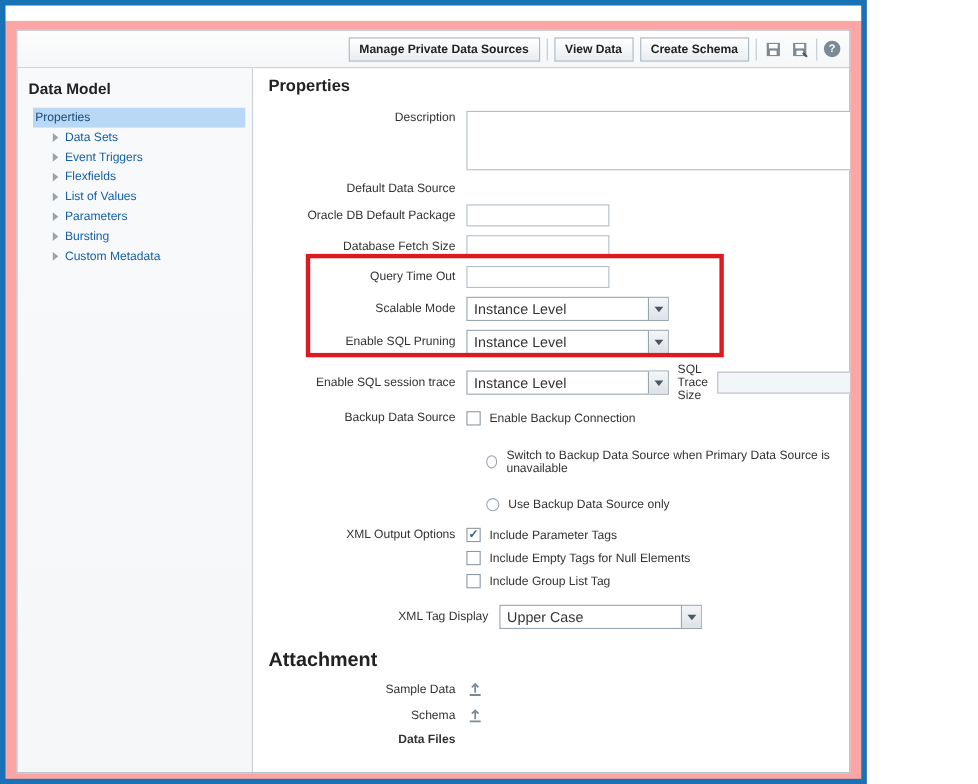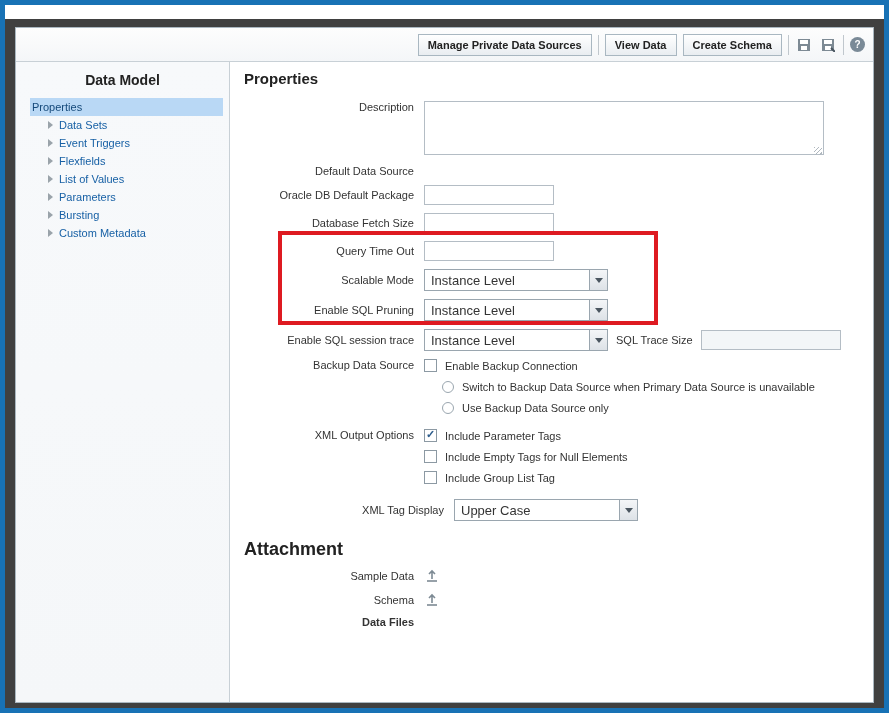--- a/index.html
+++ b/index.html
@@ -5,23 +5,23 @@
   * { box-sizing: border-box; }
   body {
     margin: 0;
     font-family: Arial, Helvetica, sans-serif;
     font-size: 11px;
     background: #fff;
     color: #333;
   }
   .outer-border {
     border: 5px solid #1872b5;
-    width: 889px;
+    width: 788px;
     height: 713px;
-    background: #404040;
+    background: #fca5a5;
     position: relative;
     overflow: hidden;
   }
   .top-white-bar { height: 14px; background: #fff; }
   .panel-wrap {
     margin: 8px 10px 10px 10px;
     border: 1px solid #aab7c0;
     height: 676px;
     display: flex;
     flex-direction: column;
@@ -68,21 +68,20 @@
     width: 214px;
     background: linear-gradient(#f7f9fb,#f5f7f9);
     border-right: 1px solid #c8d0d6;
     padding: 6px 0;
   }
   .sidebar h2 {
     font-size: 14px;
     font-weight: bold;
     margin: 4px 10px 10px 10px;
     color: #222;
-    text-align: center;
   }
   .tree { margin: 0 6px 0 14px; }
   .tree-item {
     display:flex; align-items:center;
     gap:6px;
     padding: 3px 2px;
     color: #1760a5;
     cursor:pointer;
     font-size:11px;
   }
@@ -339,21 +338,21 @@
                   <span class="sel-arrow-triangle"></span>
                 </span>
             </div>
             <span>SQL Trace Size</span>
             <input type="text" class="inp inp-traceme" value="" style="">
           </div>
         </div>
 
         <div class="form-row" style="align-items:flex-start;">
           <div class="lbl">Backup Data Source</div>
-          <div class="ctrls" style="flex-direction:column; align-items:flex-start; gap:4px;">
+          <div class="ctrls" style="flex-direction:column; align-items:flex-start; gap:16px;">
             <div class="opt-line">
               <span class="chk"></span>
               <span>Enable Backup Connection</span>
             </div>
             <div class="opt-line" style="padding-left:18px;">
               <span class="radio"></span>
               <span>Switch to Backup Data Source when Primary Data Source is unavailable</span>
             </div>
             <div class="opt-line" style="padding-left:18px;">
               <span class="radio"></span>

